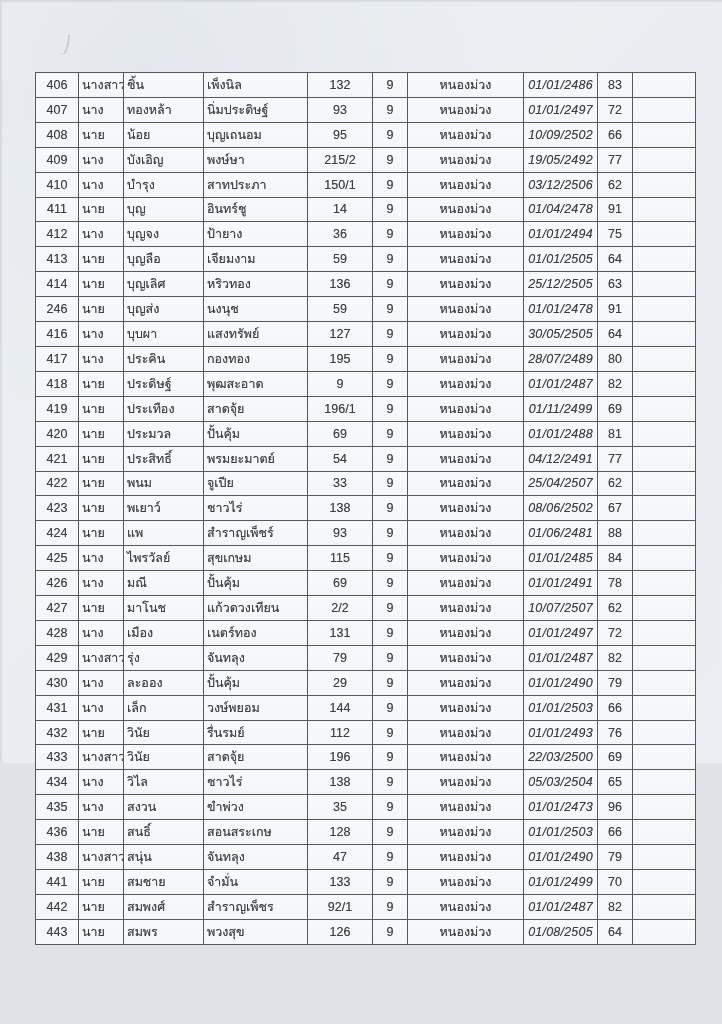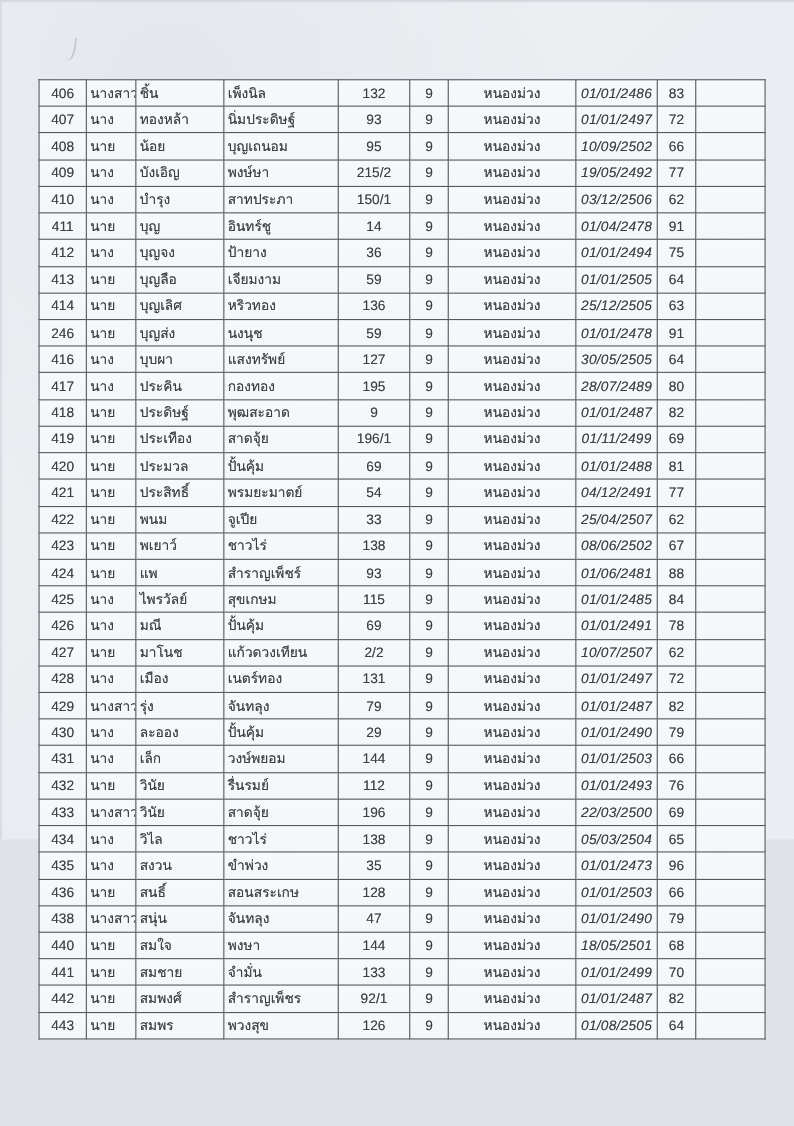--- a/index.html
+++ b/index.html
@@ -450,32 +450,20 @@
           <td class="c-first">สนุ่น</td>
           <td class="c-last">จันทลุง</td>
           <td class="c-house">47</td>
           <td class="c-moo">9</td>
           <td class="c-village">หนองม่วง</td>
           <td class="c-date">01/01/2490</td>
           <td class="c-age">79</td>
           <td class="c-blank"></td>
         </tr>
         <tr>
-          <td class="c-no">440</td>
-          <td class="c-title">นาย</td>
-          <td class="c-first">สมใจ</td>
-          <td class="c-last">พงษา</td>
-          <td class="c-house">144</td>
-          <td class="c-moo">9</td>
-          <td class="c-village">หนองม่วง</td>
-          <td class="c-date">18/05/2501</td>
-          <td class="c-age">68</td>
-          <td class="c-blank"></td>
-        </tr>
-        <tr>
           <td class="c-no">441</td>
           <td class="c-title">นาย</td>
           <td class="c-first">สมชาย</td>
           <td class="c-last">จำมั่น</td>
           <td class="c-house">133</td>
           <td class="c-moo">9</td>
           <td class="c-village">หนองม่วง</td>
           <td class="c-date">01/01/2499</td>
           <td class="c-age">70</td>
           <td class="c-blank"></td>

